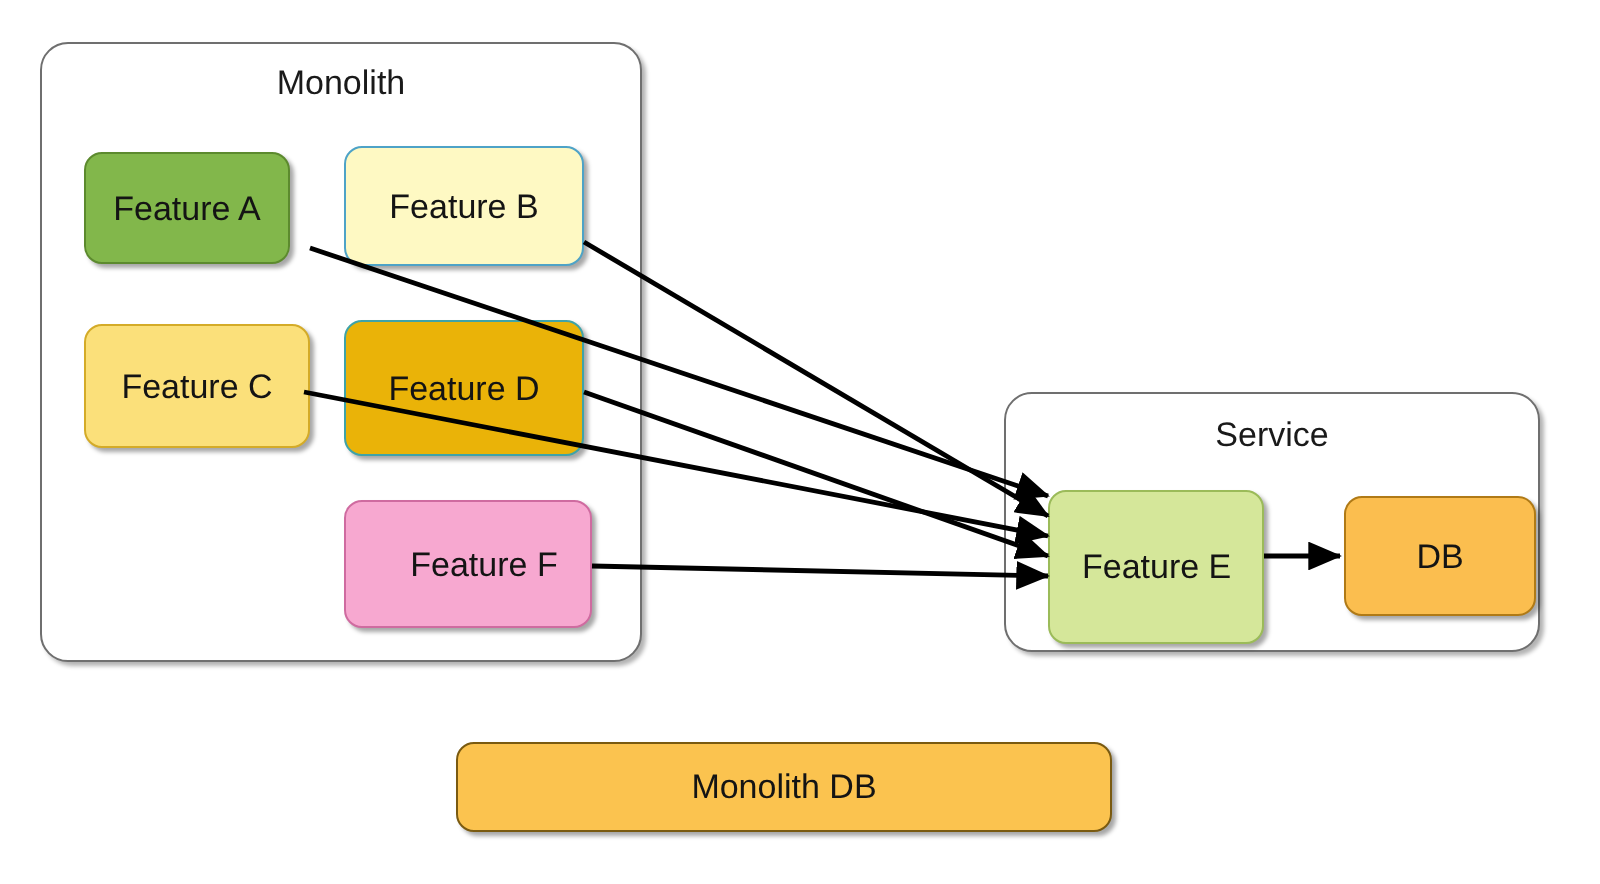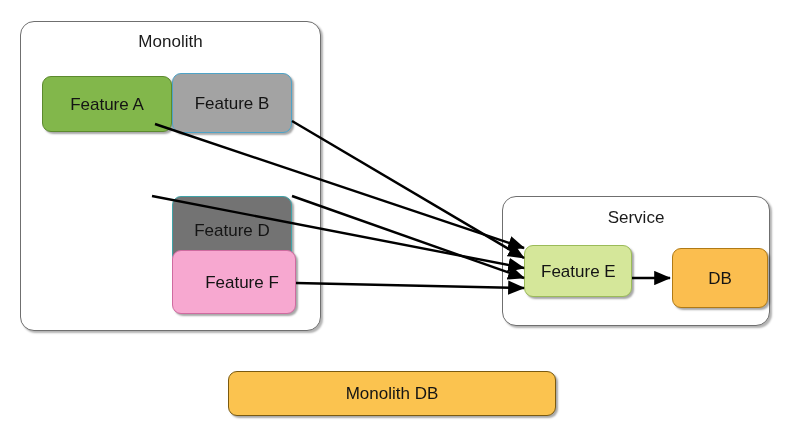--- a/index.html
+++ b/index.html
@@ -67,33 +67,36 @@
 <div id="canvas">
 
   <div class="container-box" id="box-monolith" style="left: 20px; top: 21px; width: 301px; height: 310px;">
     <div class="container-label" id="label-monolith" style="top: 11px;">Monolith</div>
   </div>
 
   <div class="container-box" id="box-service" style="left: 502px; top: 196px; width: 268px; height: 130px;">
     <div class="container-label" id="label-service" style="top: 12px;">Service</div>
   </div>
 
-  <div class="node center" id="node-feature-a" style="left: 42px; top: 76px; width: 130px; height: 56px; background: rgb(130, 183, 75); border: 1.4px solid rgb(92, 138, 46);">
+  <div class="node center" id="node-feature-a" style="left: 42px; top: 76px; width: 103px; height: 56px; background: rgb(130, 183, 75); border: 1.4px solid rgb(92, 138, 46);">
     <span class="node-label">Feature A</span>
   </div>
-  <div class="node center" id="node-feature-b" style="left: 172px; top: 73px; width: 120px; height: 60px; background: #a3a3a3; border: 1.4px solid rgb(78, 163, 199);">
+  <div class="node center" id="node-feature-b" style="left: 172px; top: 73px; width: 120px; height: 60px; background: #fef9c3; border: 1.4px solid rgb(78, 163, 199);">
     <span class="node-label">Feature B</span>
   </div>
-  <div class="node center" id="node-feature-d" style="left: 172px; top: 160px; width: 120px; height: 68px; background: #737373; border: 1.4px solid rgb(63, 163, 168); margin-top: 36px;">
+  <div class="node center" id="node-feature-c" style="left: 42px; top: 162px; width: 113px; height: 62px; background: rgb(251, 224, 122); border: 1.4px solid rgb(212, 171, 40);">
+    <span class="node-label">Feature C</span>
+  </div>
+  <div class="node center" id="node-feature-d" style="left: 172px; top: 160px; width: 120px; height: 68px; background: #eab308; border: 1.4px solid rgb(63, 163, 168);">
     <span class="node-label">Feature D</span>
   </div>
   <div class="node center" id="node-feature-f" style="left: 172px; top: 250px; width: 124px; height: 64px; background: rgb(247, 168, 208); border: 1.4px solid rgb(207, 107, 160); padding-left: 16px;">
     <span class="node-label">Feature F</span>
   </div>
-  <div class="node leftpad" id="node-feature-e" style="left: 524px; top: 245px; width: 108px; height: 52px; background: rgb(213, 231, 154); border: 1.4px solid rgb(155, 187, 89);">
+  <div class="node leftpad" id="node-feature-e" style="left: 524px; top: 245px; width: 108px; height: 77px; background: rgb(213, 231, 154); border: 1.4px solid rgb(155, 187, 89);">
     <span class="node-label">Feature E</span>
   </div>
   <div class="node center" id="node-monolith-db" style="left: 228px; top: 371px; width: 328px; height: 45px; background: rgb(251, 195, 79); border: 1.4px solid rgb(122, 90, 16);">
     <span class="node-label">Monolith DB</span>
   </div>
   <div class="node center" id="node-db" style="left: 672px; top: 248px; width: 96px; height: 60px; background: rgb(251, 190, 79); border: 1.4px solid rgb(176, 122, 22);">
     <span class="node-label">DB</span>
   </div>
 
   <svg id="edge-layer" viewBox="0 0 800 442" xmlns="http://www.w3.org/2000/svg">

